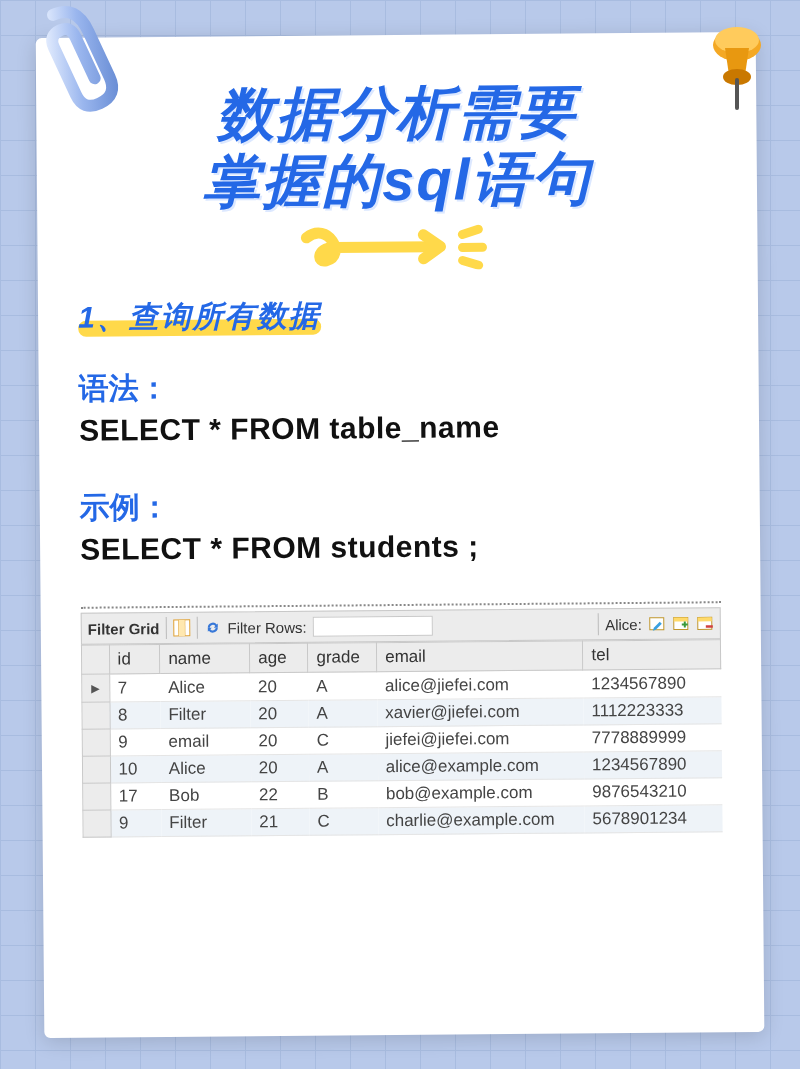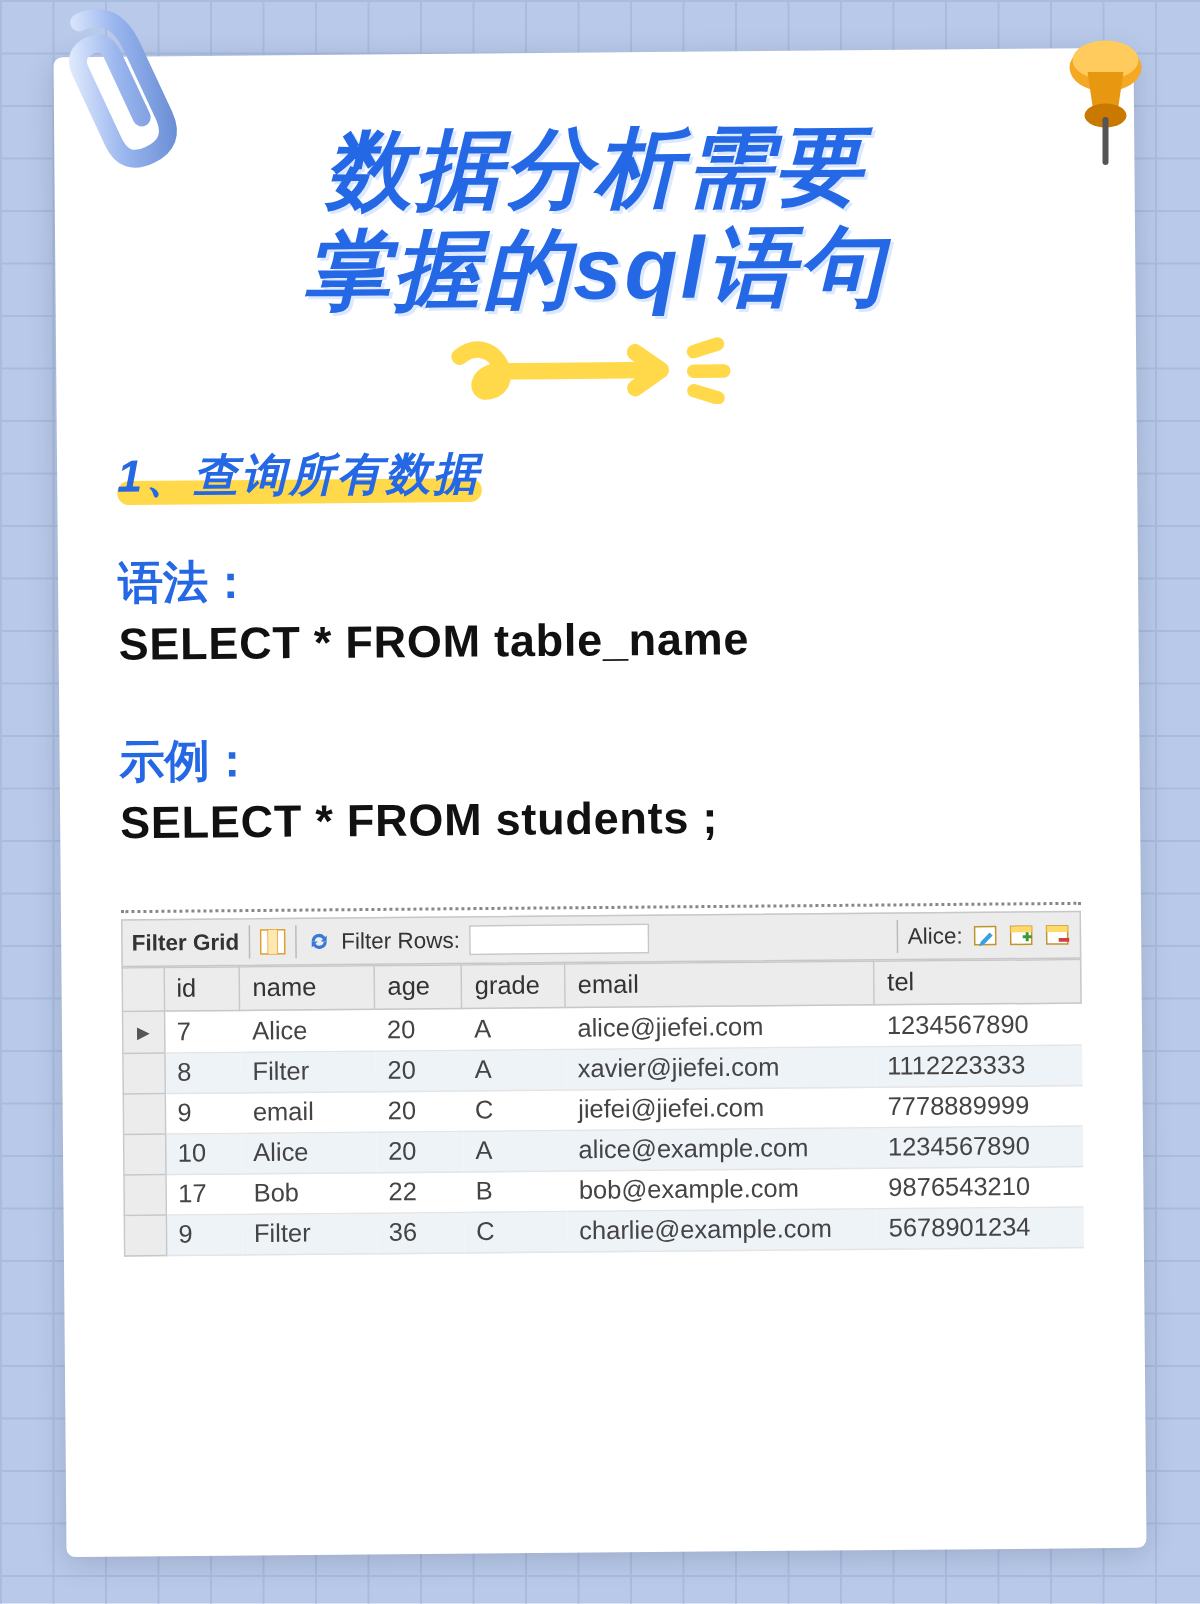--- a/index.html
+++ b/index.html
@@ -333,21 +333,21 @@
             <td>Bob</td>
             <td>22</td>
             <td>B</td>
             <td>bob@example.com</td>
             <td>9876543210</td>
           </tr>
           <tr class="alt">
             <td class="rowhdr"></td>
             <td>9</td>
             <td>Filter</td>
-            <td>36</td>
+            <td>21</td>
             <td>C</td>
             <td>charlie@example.com</td>
             <td>5678901234</td>
           </tr>
         </tbody>
     </table>
   </div>
 
 </div>
 

